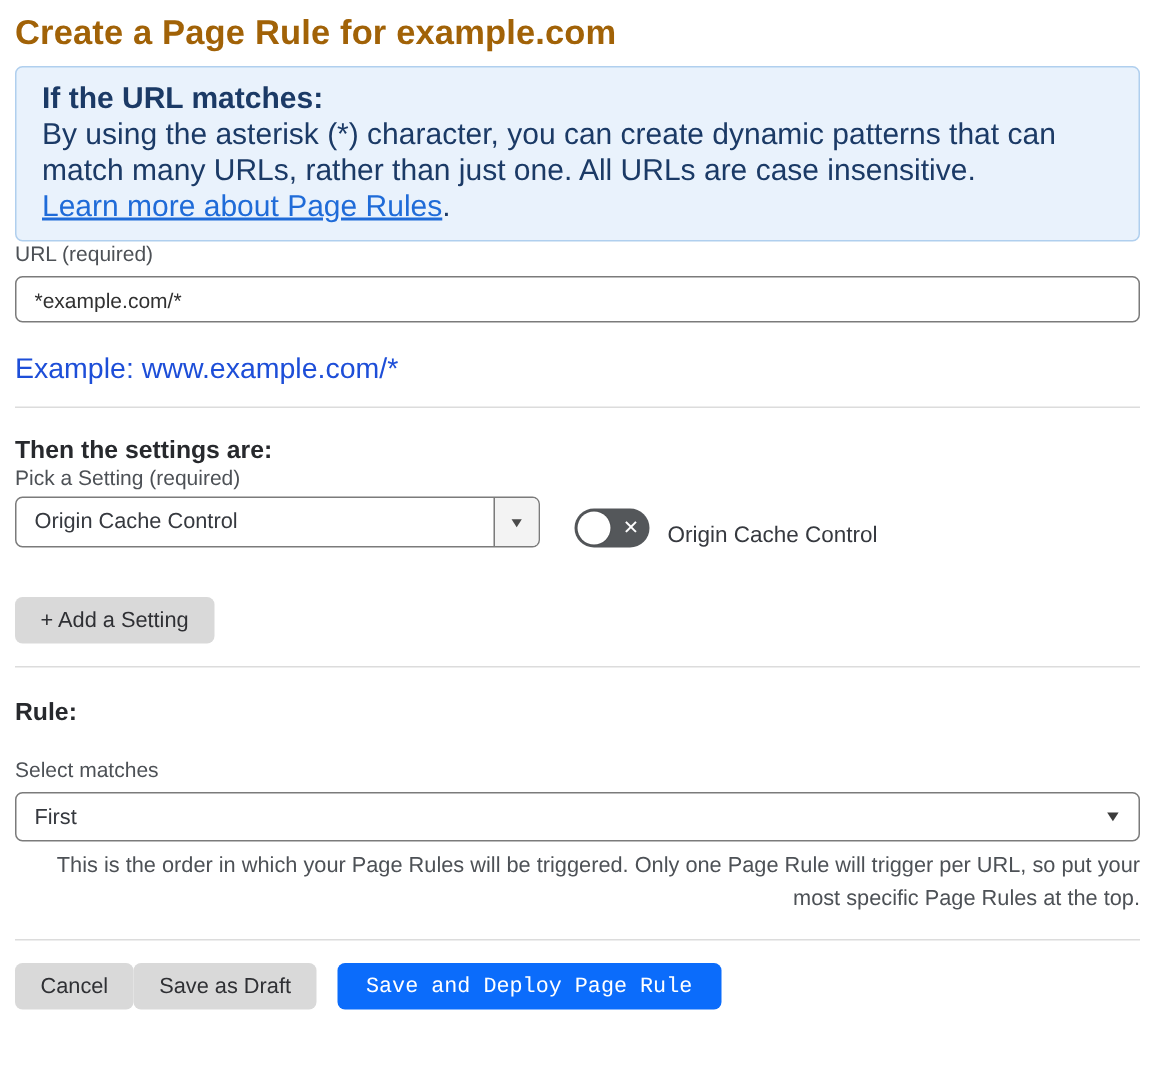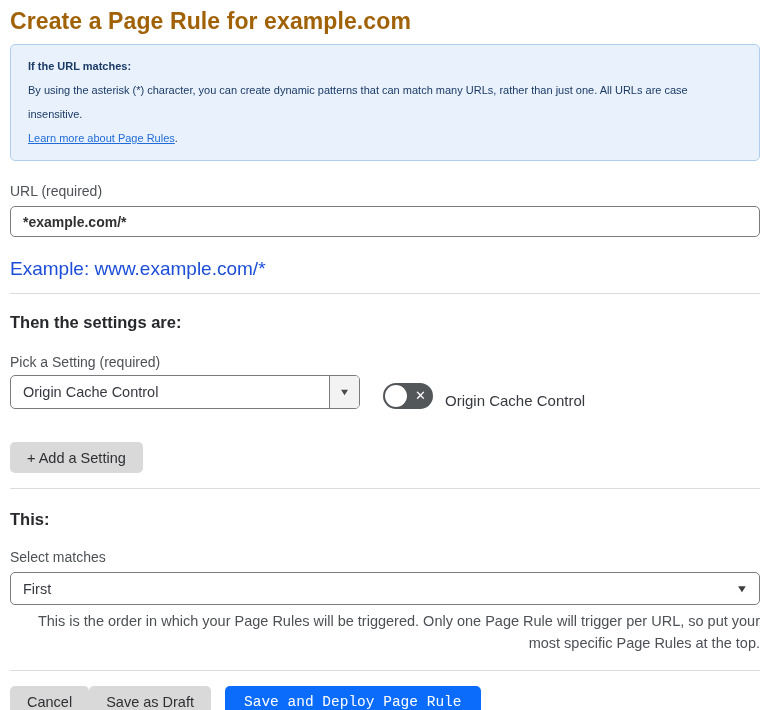--- a/index.html
+++ b/index.html
@@ -20,34 +20,33 @@
   }
 
   
   .infobox {
     margin-top: 9px;
     background: #e9f2fc;
     border: 1px solid #b0cfee;
     border-radius: 5px;
     padding: 9px 17px 10px 17px;
     color: #1b3a66;
-    font-size: 11px;
+    font-size: 20px;
     line-height: 24px;
   }
   .infobox-heading { font-weight: 700; }
   .infobox a.link {
     color: #1f6bd8;
     text-decoration: underline;
     cursor: pointer;
   }
   .infobox .link-suffix { color: #1b3a66; }
 
   
   .field-label {
-    margin-top: 22px;
     font-size: 14px;
     line-height: 17px;
     color: #4d5156;
   }
   .field-helper {
     margin-top: 23px;
     font-size: 19px;
     line-height: 17px;
     color: #1d4ed8;
   }
@@ -58,21 +57,20 @@
     margin-top: 6px;
     width: 750px;
     height: 31px;
     border: 1px solid #7b7b7b;
     border-radius: 5px;
     padding: 0 12px;
     font-size: 14px;
     color: #313131;
     background: #fff;
     font-family: inherit;
-    font-weight: bold;
   }
 
   hr.divider {
     border: none;
     border-top: 1px solid #dcdcdc;
     margin-top: 16px;
   }
 
   h2.section-heading {
     margin-top: 19px;
@@ -214,21 +212,21 @@
       <span class="toggle-knob"></span>
       <span class="toggle-x">✕</span>
     </div>
     <span class="toggle-label">Origin Cache Control</span>
   </div>
 
   <button class="btn gray add-setting">+ Add a Setting</button>
 
   <hr class="divider" style="margin-top:15px;">
 
-  <h2 class="section-heading" style="margin-top:21px;">This:</h2>
+  <h2 class="section-heading" style="margin-top:21px;">Rule:</h2>
 
   <div class="field-label" style="margin-top:20px;">Select matches</div>
 
   <div class="select-box full">
     <span class="select-value">First</span>
     <span class="caret plain">▼</span>
   </div>
 
   <div class="order-helper">This is the order in which your Page Rules will be triggered. Only one Page Rule will trigger per URL, so put your most specific Page Rules at the top.</div>
 

